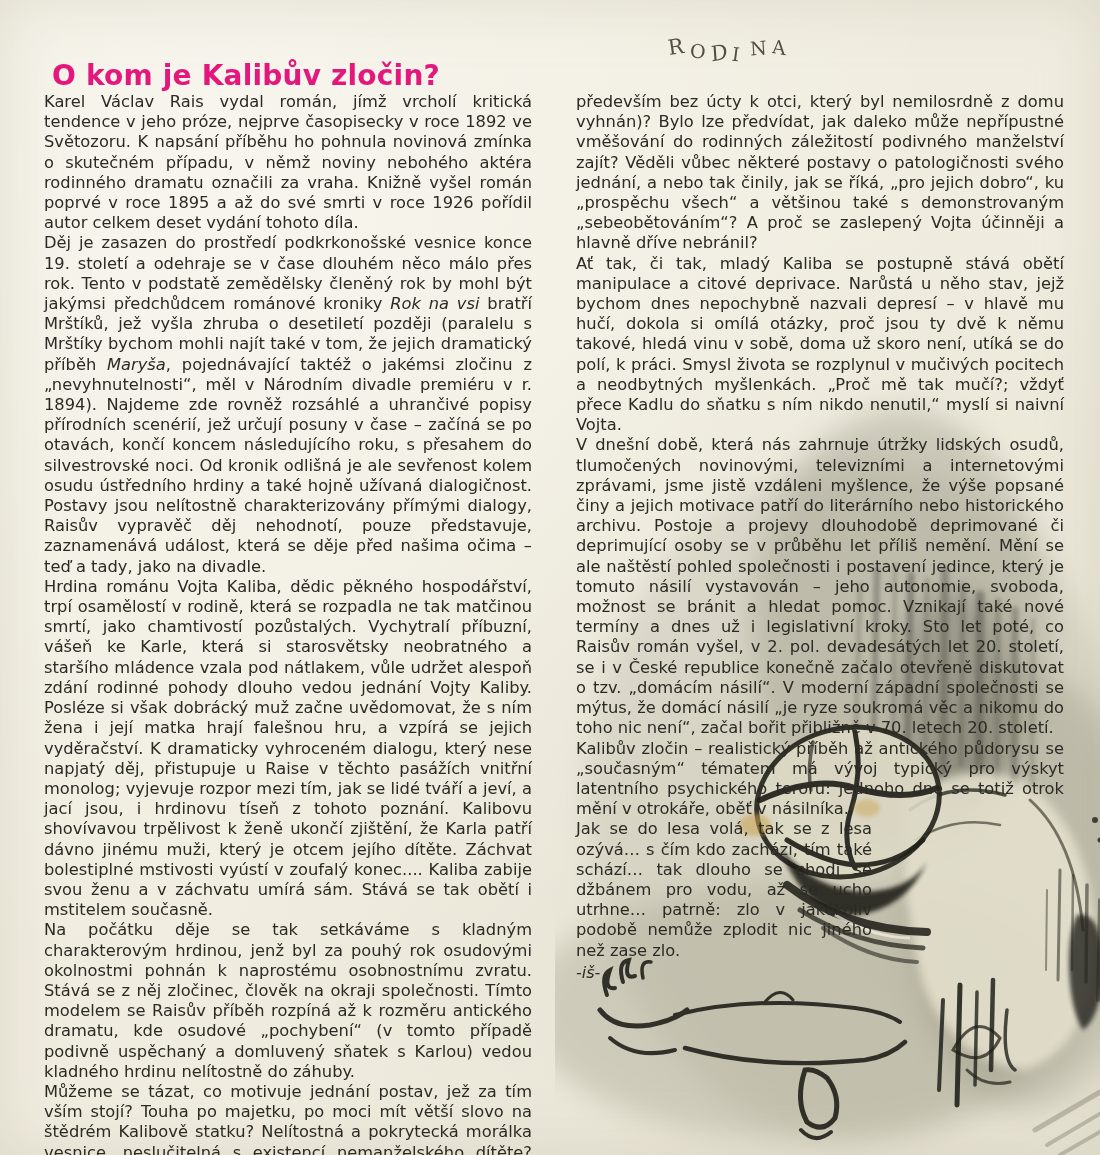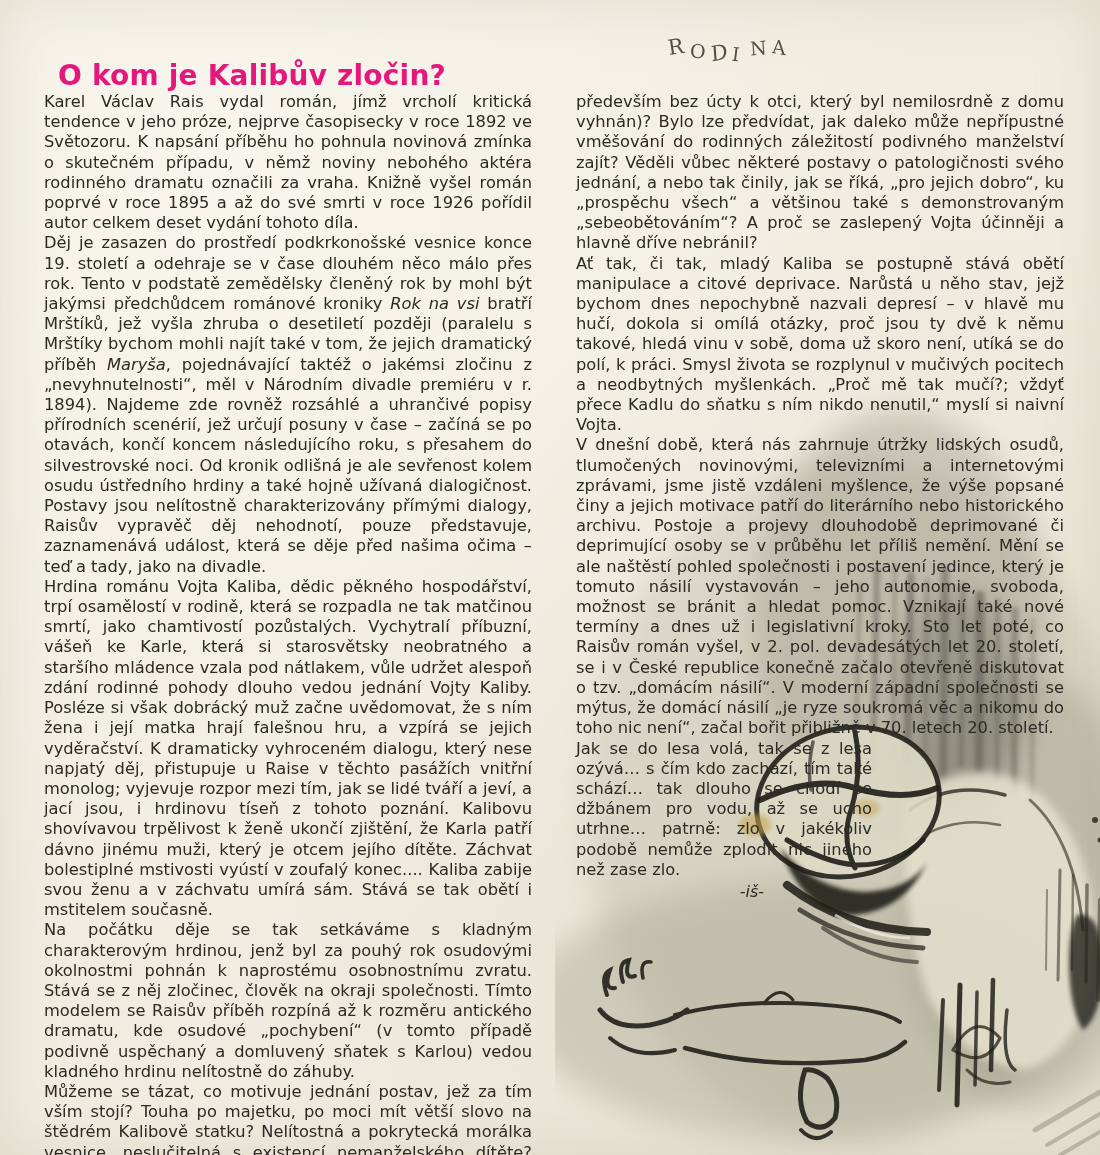--- a/index.html
+++ b/index.html
@@ -10,21 +10,21 @@
   }
   .page{
     position:relative;width:1100px;height:1155px;
     background:
       radial-gradient(ellipse at 20% 15%, rgba(255,255,252,.5), rgba(255,255,252,0) 60%),
       radial-gradient(ellipse at 85% 80%, rgba(205,200,178,.35), rgba(205,200,178,0) 55%),
       #f0ecdf;
     box-shadow:inset 0 0 60px rgba(190,184,160,.35);
   }
   .page-title{
-    position:absolute;left:58px;top:40px;
+    position:absolute;left:52px;top:40px;
     font-size:28px;font-weight:800;letter-spacing:.2px;
     color:#e4187c;
   }
   
   .handwritten{
     position:absolute;left:668px;top:34px;width:150px;height:40px;
     color:#3c382c;font-size:21px;font-weight:400;
     font-family:"DejaVu Serif","Liberation Serif",serif;
     opacity:.88;
   }
@@ -42,21 +42,21 @@
   }
   .col{width:488px;}
   .col p{
     margin:0;padding:0;
     font-size:16.3px;line-height:20.2px;
     text-align:justify;color:#2b2b25;
     font-weight:400;
   }
   .narrow{width:296px;}
   .signature{
-    margin-top:2px;width:296px;text-align:right;
+    margin-top:2px;width:296px;
     padding-right:108px;box-sizing:border-box;
     font-style:italic;font-size:16px;color:#2b2b25;
   }
   
   .illu{position:absolute;left:555px;top:370px;width:545px;height:785px;z-index:1;}
 </style>
 </head>
 <body>
 
 <div class="page">
@@ -178,18 +178,19 @@
       <p>Karel Václav Rais vydal román, jímž vrcholí kritická tendence v jeho próze, nejprve časopisecky v roce 1892 ve Světozoru. K napsání příběhu ho pohnula novinová zmínka o skutečném případu, v němž noviny nebohého aktéra rodinného dramatu označili za vraha. Knižně vyšel román poprvé v roce 1895 a  až do své smrti v roce 1926 pořídil autor celkem deset vydání tohoto díla.</p>
       <p><span>Děj je zasazen do prostředí podkrkonošské vesnice konce 19. století a odehraje se v čase dlouhém něco málo přes rok. Tento v podstatě zemědělsky členěný rok by mohl být jakýmsi předchůdcem románové kroniky </span><span style="font-style: italic;">Rok na vsi</span><span> bratří Mrštíků, jež vyšla zhruba o desetiletí později (paralelu s Mrštíky bychom mohli najít také v tom, že jejich dramatický příběh </span><span style="font-style: italic;">Maryša</span><span>, pojednávající taktéž o jakémsi zločinu z „nevyhnutelnosti“, měl v Národním divadle premiéru v r. 1894). Najdeme zde rovněž rozsáhlé a uhrančivé popisy přírodních scenérií, jež určují posuny v čase – začíná se po otavách, končí koncem následujícího roku, s přesahem do silvestrovské noci. Od kronik odlišná je ale sevřenost kolem osudu ústředního hrdiny a také hojně užívaná dialogičnost. Postavy jsou nelítostně charakterizovány přímými dialogy, Raisův vypravěč děj nehodnotí, pouze představuje, zaznamenává událost, která se děje před našima očima – teď a tady, jako na divadle.</span></p>
       <p>Hrdina románu Vojta Kaliba, dědic pěkného hospodářství, trpí osamělostí v rodině, která se rozpadla ne tak matčinou smrtí, jako chamtivostí pozůstalých. Vychytralí příbuzní, vášeň ke Karle, která si starosvětsky neobratného a staršího mládence vzala pod nátlakem, vůle udržet alespoň zdání rodinné pohody dlouho vedou jednání Vojty Kaliby. Posléze si však dobrácký muž začne uvědomovat, že s ním žena i její matka hrají falešnou hru, a vzpírá se jejich vyděračství. K dramaticky vyhroceném dialogu, který nese napjatý děj, přistupuje u Raise v těchto pasážích vnitřní monolog; vyjevuje rozpor mezi tím, jak se lidé tváří a jeví, a jací jsou, i hrdinovu tíseň z tohoto poznání. Kalibovu shovívavou trpělivost k ženě ukončí zjištění, že Karla patří dávno jinému muži, který je otcem jejího dítěte. Záchvat bolestiplné mstivosti vyústí v zoufalý konec.... Kaliba zabije svou ženu a v záchvatu umírá sám. Stává se tak obětí i mstitelem současně.</p>
       <p>Na počátku děje se tak setkáváme s kladným charakterovým hrdinou, jenž byl za pouhý rok osudovými okolnostmi pohnán k naprostému osobnostnímu zvratu. Stává se z něj zločinec, člověk na okraji společnosti. Tímto modelem se Raisův příběh rozpíná až k rozměru antického dramatu, kde osudové „pochybení“ (v tomto případě podivně uspěchaný a domluvený sňatek s Karlou) vedou kladného hrdinu nelítostně do záhuby.</p>
       <p>Můžeme se tázat, co motivuje jednání postav, jež za tím vším stojí?  Touha po majetku, po moci mít větší slovo na štědrém Kalibově statku? Nelítostná a pokrytecká morálka vesnice, neslučitelná s existencí nemanželského dítěte? Opakující se psychologické aspekty neradostného dětství některých postav (Kadlina matka byla dcera koňského handlíře, byla „divák“, píše Rais, a Kadla byla patrně vychovávána stejně, k vědomí vlastního prospěchu, bez lásky,</p>
     </div>
     <div class="col">
       <p>především bez úcty k otci, který byl nemilosrdně z domu vyhnán)? Bylo lze předvídat, jak daleko může nepřípustné vměšování do rodinných záležitostí podivného manželství zajít? Věděli vůbec některé postavy o patologičnosti svého jednání, a nebo tak činily, jak se říká, „pro jejich dobro“, ku „prospěchu všech“ a většinou také s demonstrovaným „sebeobětováním“? A proč se zaslepený Vojta účinněji a hlavně dříve nebránil?</p>
       <p>Ať tak, či tak, mladý Kaliba se postupně stává obětí manipulace a citové deprivace. Narůstá u něho stav, jejž bychom dnes nepochybně nazvali depresí – v hlavě mu hučí, dokola si omílá otázky, proč jsou ty dvě k němu takové, hledá vinu v sobě, doma už skoro není, utíká se do polí, k práci. Smysl života se rozplynul v mučivých pocitech a neodbytných myšlenkách. „Proč mě tak mučí?; vždyť přece Kadlu do sňatku s ním nikdo nenutil,“ myslí si naivní Vojta.</p>
       <p>V dnešní době, která nás zahrnuje útržky lidských osudů, tlumočených novinovými, televizními a internetovými zprávami, jsme jistě vzdáleni myšlence, že výše popsané činy a jejich motivace patří do literárního nebo historického archivu. Postoje a projevy dlouhodobě deprimované či deprimující osoby se v průběhu let příliš nemění. Mění se ale naštěstí pohled společnosti i postavení jedince, který je tomuto násilí vystavován – jeho autonomie, svoboda, možnost se bránit a hledat pomoc. Vznikají také nové termíny a dnes už i legislativní kroky. Sto let poté, co Raisův román vyšel, v 2. pol. devadesátých let 20. století, se i v České republice konečně začalo otevřeně diskutovat o tzv. „domácím násilí“. V moderní západní společnosti se mýtus, že domácí násilí „je ryze soukromá věc a nikomu do toho nic není“, začal bořit přibližně v 70. letech 20. století.</p>
+      <p>Kalibův zločin – realistický příběh až antického půdorysu se „současným“ tématem má vývoj typický pro výskyt latentního psychického teroru: jednoho dne se totiž otrok mění v otrokáře, oběť v násilníka.</p>
       <p class="narrow">Jak se do lesa volá, tak se z lesa ozývá… s čím kdo zachází, tím také schází… tak dlouho se chodí se džbánem pro vodu, až se ucho utrhne… patrně: zlo v jakékoliv podobě nemůže zplodit nic jiného než zase zlo.</p>
       <div class="signature">-iš-</div>
     </div>
   </div>
 
 </div>
 
 </body></html>

